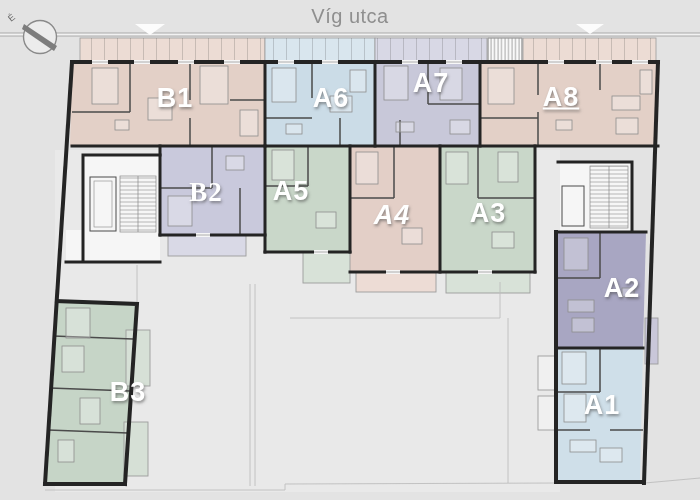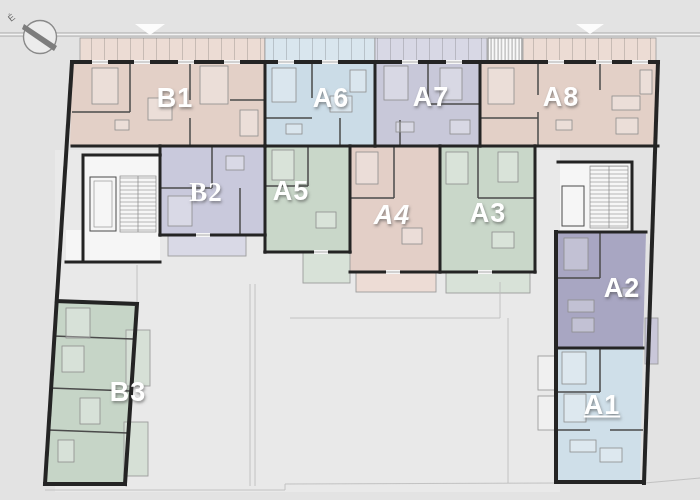--- a/index.html
+++ b/index.html
@@ -233,25 +233,26 @@
     <polygon points="576,24 604,24 590,34" fill="#fcfcfc"></polygon>
   </g>
 
   <g>
     <circle cx="40" cy="37" r="16.5" fill="#ececec" stroke="#8a8a8a" stroke-width="1.4"></circle>
     <polygon points="24,24 57,46 54,51 22,29" fill="#7d7d7d"></polygon>
     <text x="11" y="22" font-size="9" fill="#666" transform="rotate(-38 11 22)">É</text>
   </g>
 </svg>
 
+<div class="street-label">Víg utca</div>
 
 <div class="apt-label" style="left:175px;top:98px;">B1</div>
 <div class="apt-label" style="left:331px;top:98px;">A6</div>
-<div class="apt-label" style="left:431px;top:97px;">A7</div>
-<div class="apt-label" style="left:561px;top:97px;">A8</div>
+<div class="apt-label" style="left:431px;top:83px;">A7</div>
+<div class="apt-label" style="left:561px;top:97px;text-decoration:underline;">A8</div>
 <div class="apt-label" style="left:206px;top:192px;font-family:Liberation Serif, serif;">B2</div>
 <div class="apt-label" style="left:291px;top:191px;">A5</div>
 <div class="apt-label" style="left:392px;top:215px;font-style:italic;">A4</div>
 <div class="apt-label" style="left:488px;top:213px;">A3</div>
 <div class="apt-label" style="left:622px;top:288px;">A2</div>
-<div class="apt-label" style="left:602px;top:405px;text-decoration:underline;">A1</div>
+<div class="apt-label" style="left:602px;top:405px;">A1</div>
 <div class="apt-label" style="left:88px;top:392px;margin-left:40px;">B3</div>
 </div>
 
 </body></html>

